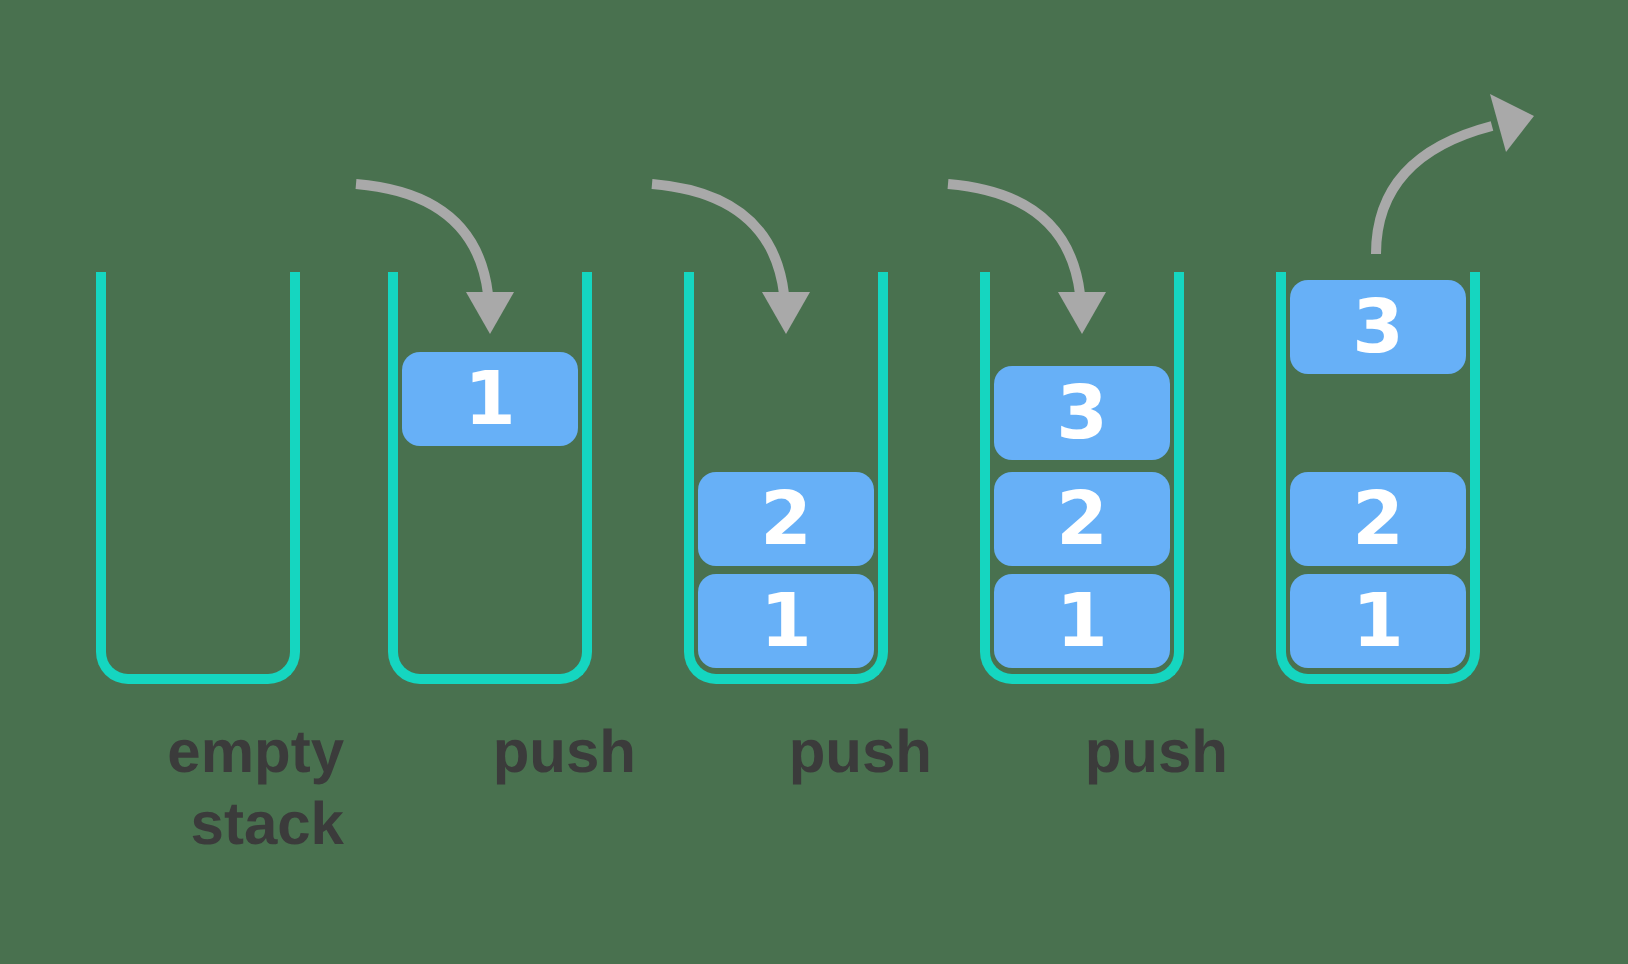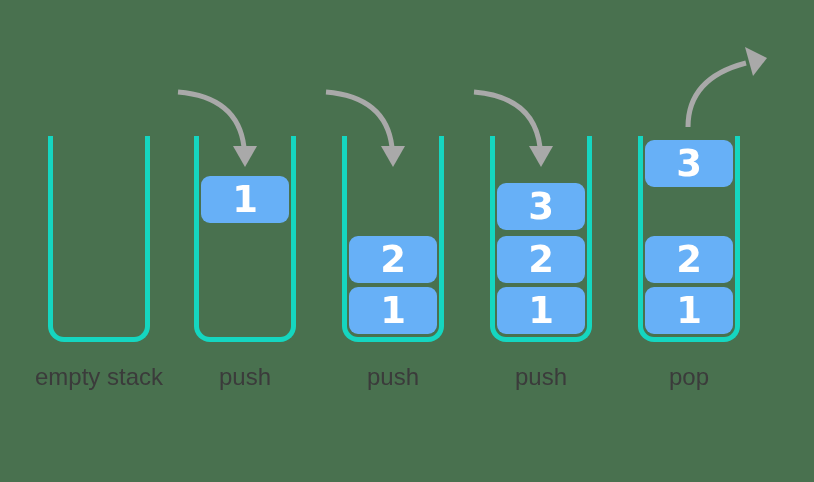--- a/index.html
+++ b/index.html
@@ -35,22 +35,22 @@
     font:bold 37px "DejaVu Sans", sans-serif;
     display:flex;align-items:center;justify-content:center;
     line-height:1;
   }
   .slot-pop{top:4px}
   .slot-push{top:40px}
   .slot-b3{top:47px}
   .slot-b2{top:100px}
   .slot-b1{top:151px}
   .label{
-    position:absolute;top:359px;width:146px;text-align:center;
-    font-weight:400;font-size:24px;line-height:36px;
+    position:absolute;top:359px;width:146px;text-align:right;
+    font-weight:700;font-size:30px;line-height:36px;
     color:var(--label-text);
   }
   .l1{left:26px}.l2{left:172px}.l3{left:320px}.l4{left:468px}.l5{left:616px}
 </style>
 </head>
 <body>
 
 <div class="canvas">
 
   <svg class="arrows" viewBox="0 0 814 482" xmlns="http://www.w3.org/2000/svg">
@@ -92,15 +92,14 @@
   <div class="stack s5">
     <div class="box slot-pop">3</div>
     <div class="box slot-b2">2</div>
     <div class="box slot-b1">1</div>
   </div>
 
   <div class="label l1">empty stack</div>
   <div class="label l2">push</div>
   <div class="label l3">push</div>
   <div class="label l4">push</div>
-  <div class="label l5">pop</div>
 
 </div>
 
 </body></html>

